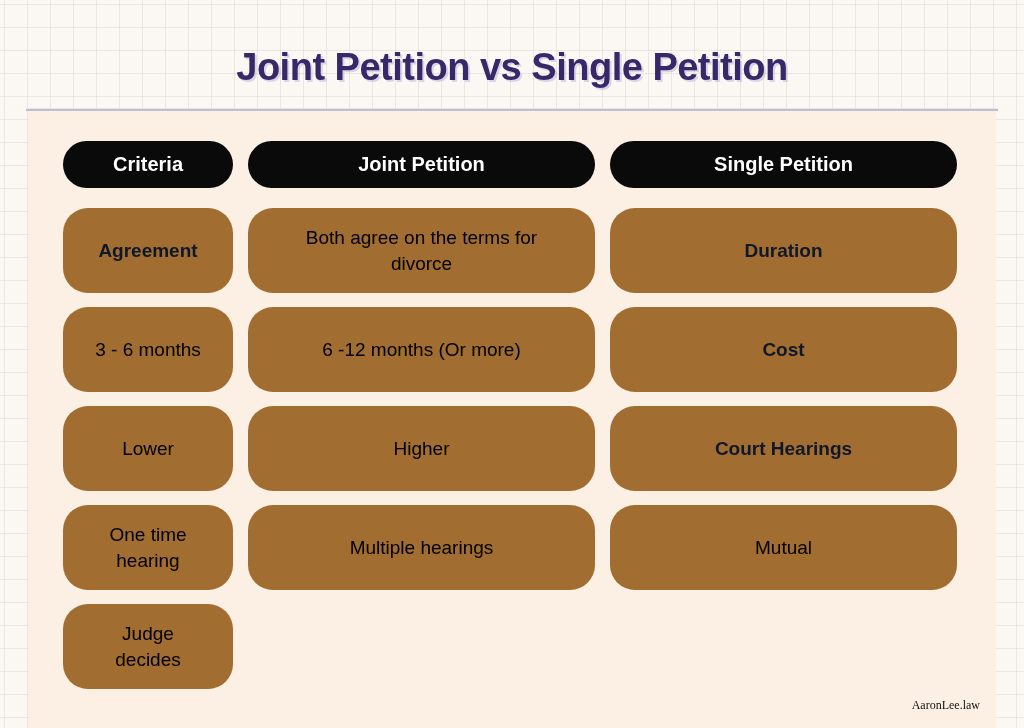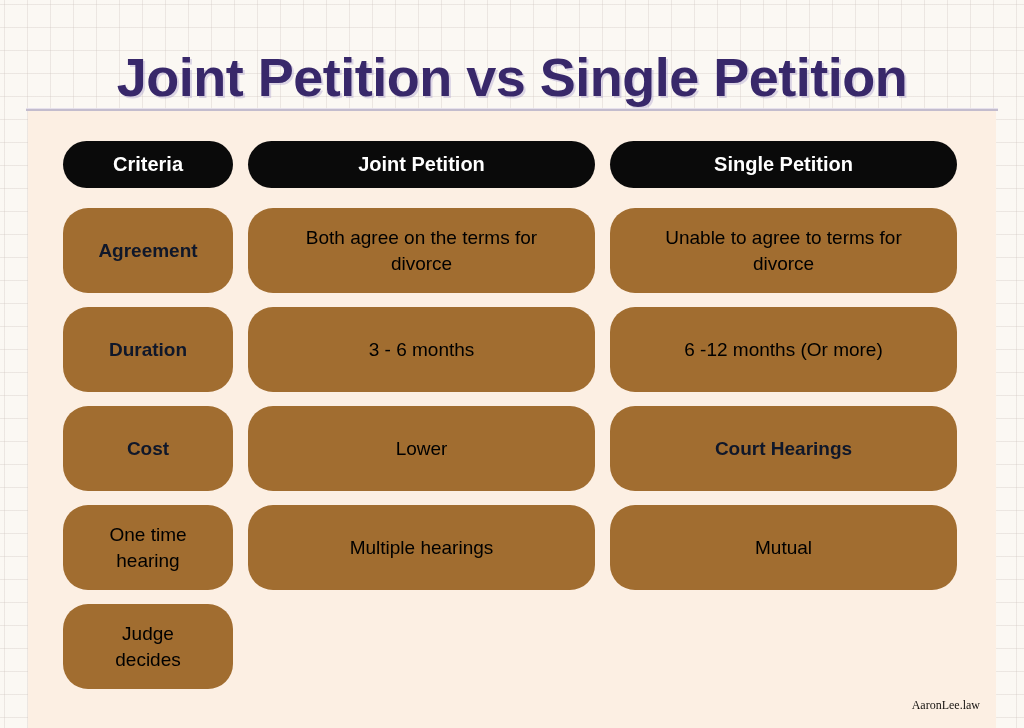--- a/index.html
+++ b/index.html
@@ -22,21 +22,21 @@
     background-size: 23px 23px;
     background-position: 4px 4px;
   }
 
   .page-title {
     position: absolute;
     top: 46px;
     left: 0;
     width: 100%;
     text-align: center;
-    font-size: 54px;
+    font-size: 38px;
     font-weight: 700;
     letter-spacing: -0.5px;
     color: #38286a;
     text-shadow: 2px 2px 0 rgba(160,146,200,0.35);
   }
 
   .title-divider {
     position: absolute;
     top: 109px;
     left: 26px;
@@ -124,28 +124,28 @@
     <div class="table-header">
       <div class="header-pill">Criteria</div>
       <div class="header-pill">Joint Petition</div>
       <div class="header-pill">Single Petition</div>
     </div>
 
     <div class="table-body">
 
       <div class="cell criteria">Agreement</div>
       <div class="cell">Both agree on the terms for divorce</div>
-      <div class="cell">Unable to agree to terms for divorce</div>
 
       <div class="cell criteria">Duration</div>
       <div class="cell">3 - 6 months</div>
       <div class="cell">6 -12 months (Or more)</div>
 
       <div class="cell criteria">Cost</div>
       <div class="cell">Lower</div>
+      <div class="cell">Higher</div>
 
       <div class="cell criteria">Court Hearings</div>
       <div class="cell">One time hearing</div>
       <div class="cell">Multiple hearings</div>
 
       <div class="cell">Mutual</div>
       <div class="cell">Judge decides</div>
 
     </div>
   </div>

